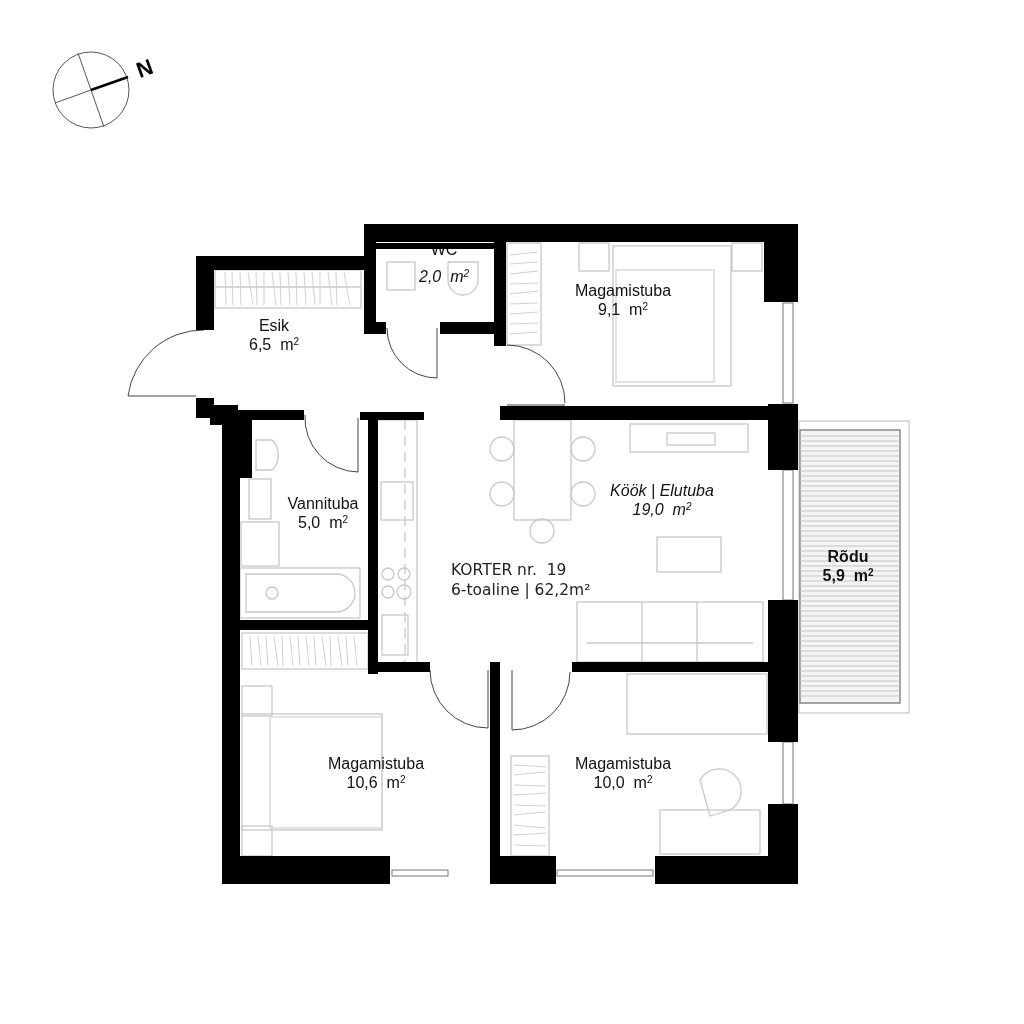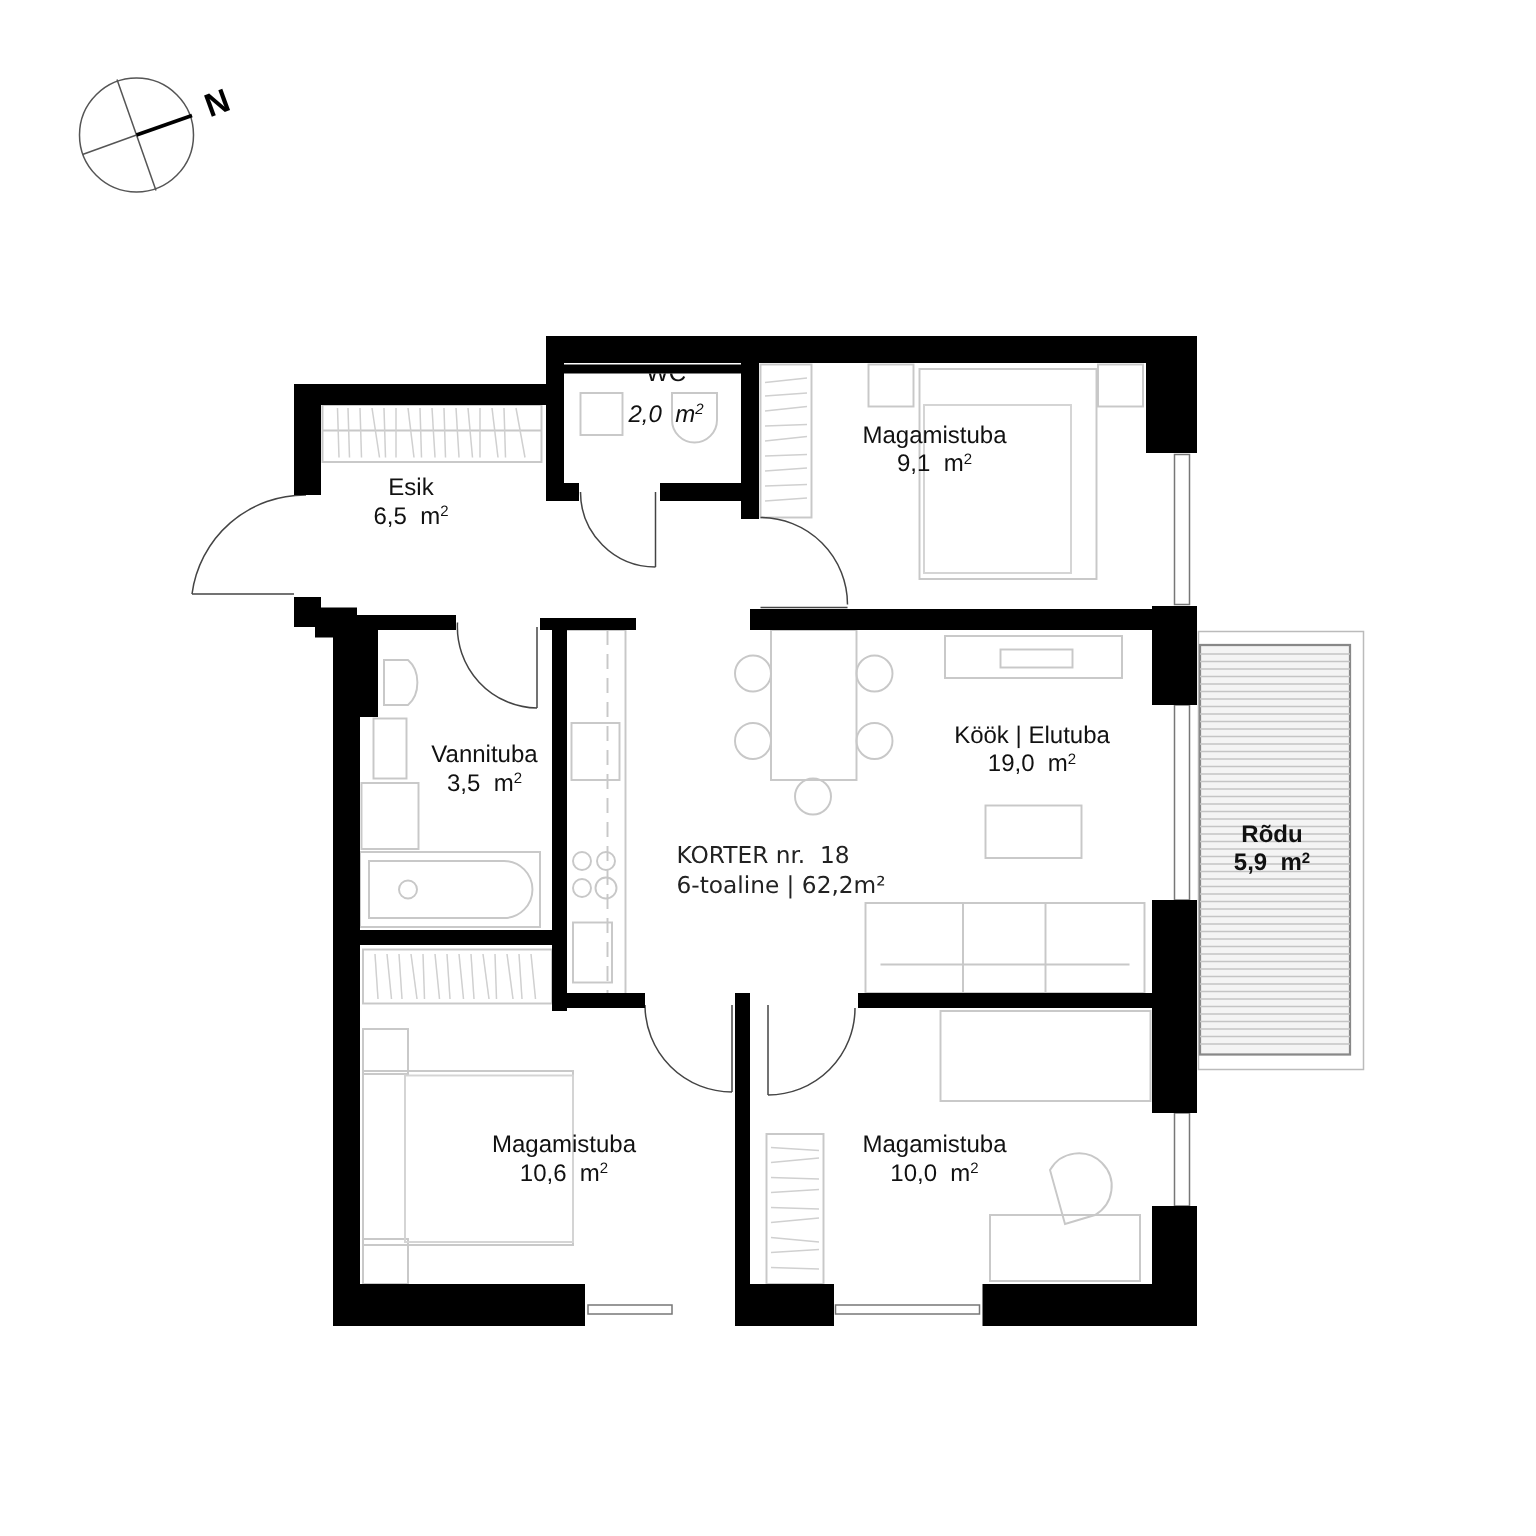--- a/index.html
+++ b/index.html
@@ -271,39 +271,39 @@
   <div style="margin-top:9px;font-style:italic;"><span>2,0</span>&nbsp;&nbsp;<span>m</span><sup>2</sup></div>
 </div>
 
 <div class="lbl" style="left:623px;top:281px;">
   <div>Magamistuba</div>
   <div><span>9,1</span>&nbsp;&nbsp;<span>m</span><sup>2</sup></div>
 </div>
 
 <div class="lbl" style="left:323px;top:494px;">
   <div>Vannituba</div>
-  <div><span>3,5</span>&nbsp;&nbsp;<span>m</span><sup>2</sup></div>
-</div>
-
-<div class="lbl" style="left:688px;top:481px;">
+  <div><span>5,0</span>&nbsp;&nbsp;<span>m</span><sup>2</sup></div>
+</div>
+
+<div class="lbl" style="left:662px;top:481px;font-style:italic;">
   <div>Köök | Elutuba</div>
   <div><span>19,0</span>&nbsp;&nbsp;<span>m</span><sup>2</sup></div>
 </div>
 
 <div class="lbl" style="left:848px;top:547px;font-weight:bold;">
   <div>Rõdu</div>
   <div><span>5,9</span>&nbsp;&nbsp;<span>m</span><sup>2</sup></div>
 </div>
 
 <div class="lbl" style="left:376px;top:754px;">
   <div>Magamistuba</div>
   <div><span>10,6</span>&nbsp;&nbsp;<span>m</span><sup>2</sup></div>
 </div>
 
 <div class="lbl" style="left:623px;top:754px;">
   <div>Magamistuba</div>
   <div><span>10,0</span>&nbsp;&nbsp;<span>m</span><sup>2</sup></div>
 </div>
 
 <div class="apt">
-  <div style="white-space:pre;">KORTER nr.  18</div>
+  <div style="white-space:pre;">KORTER nr.  19</div>
   <div>6-toaline | 62,2m²</div>
 </div>
 
 </body></html>

